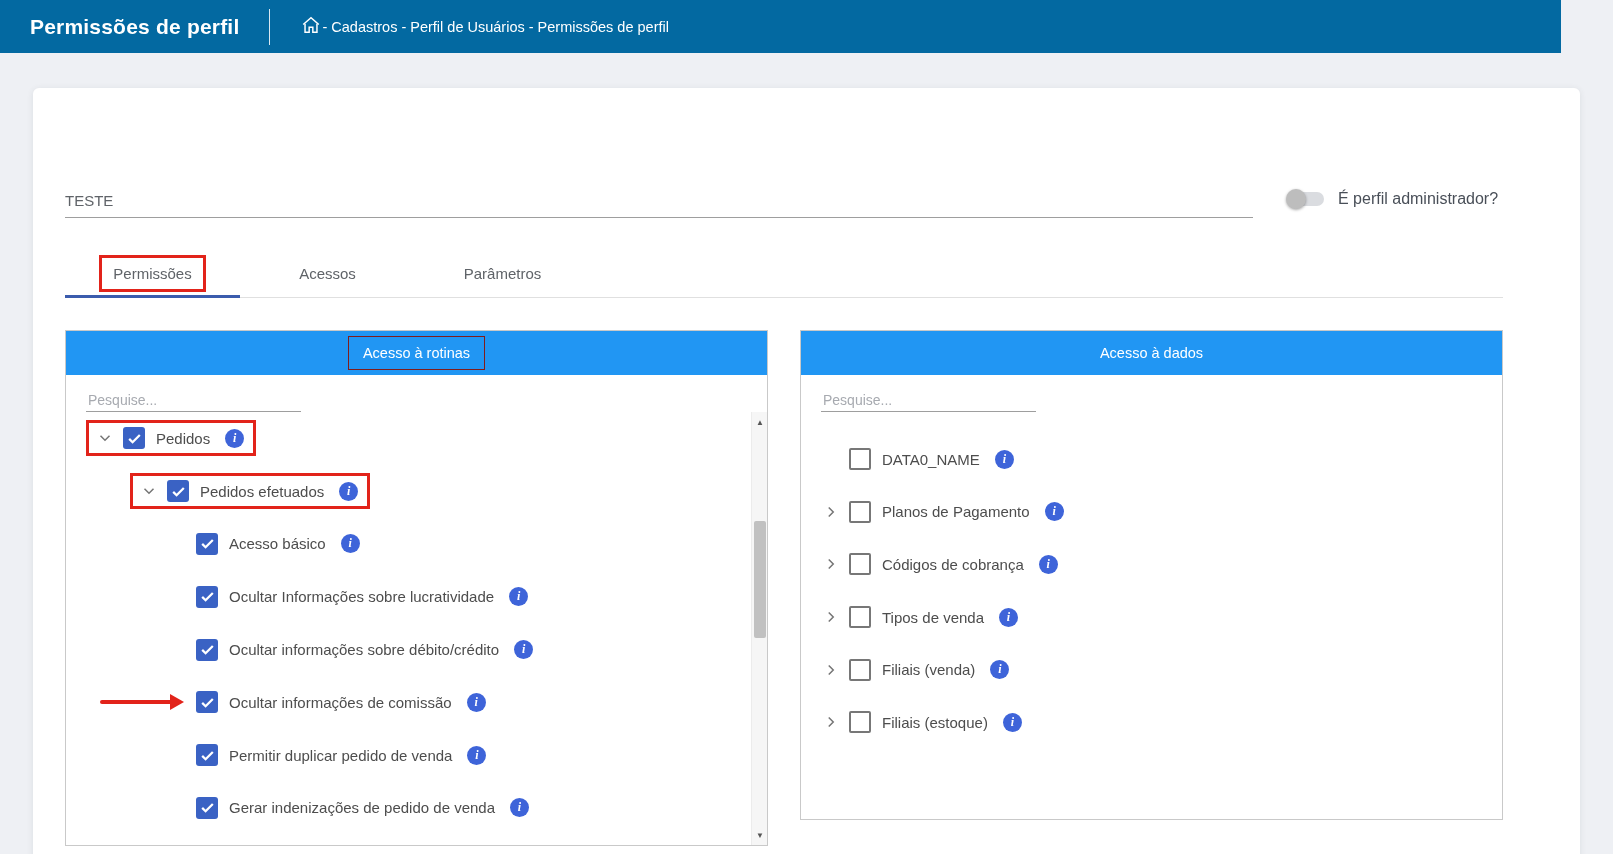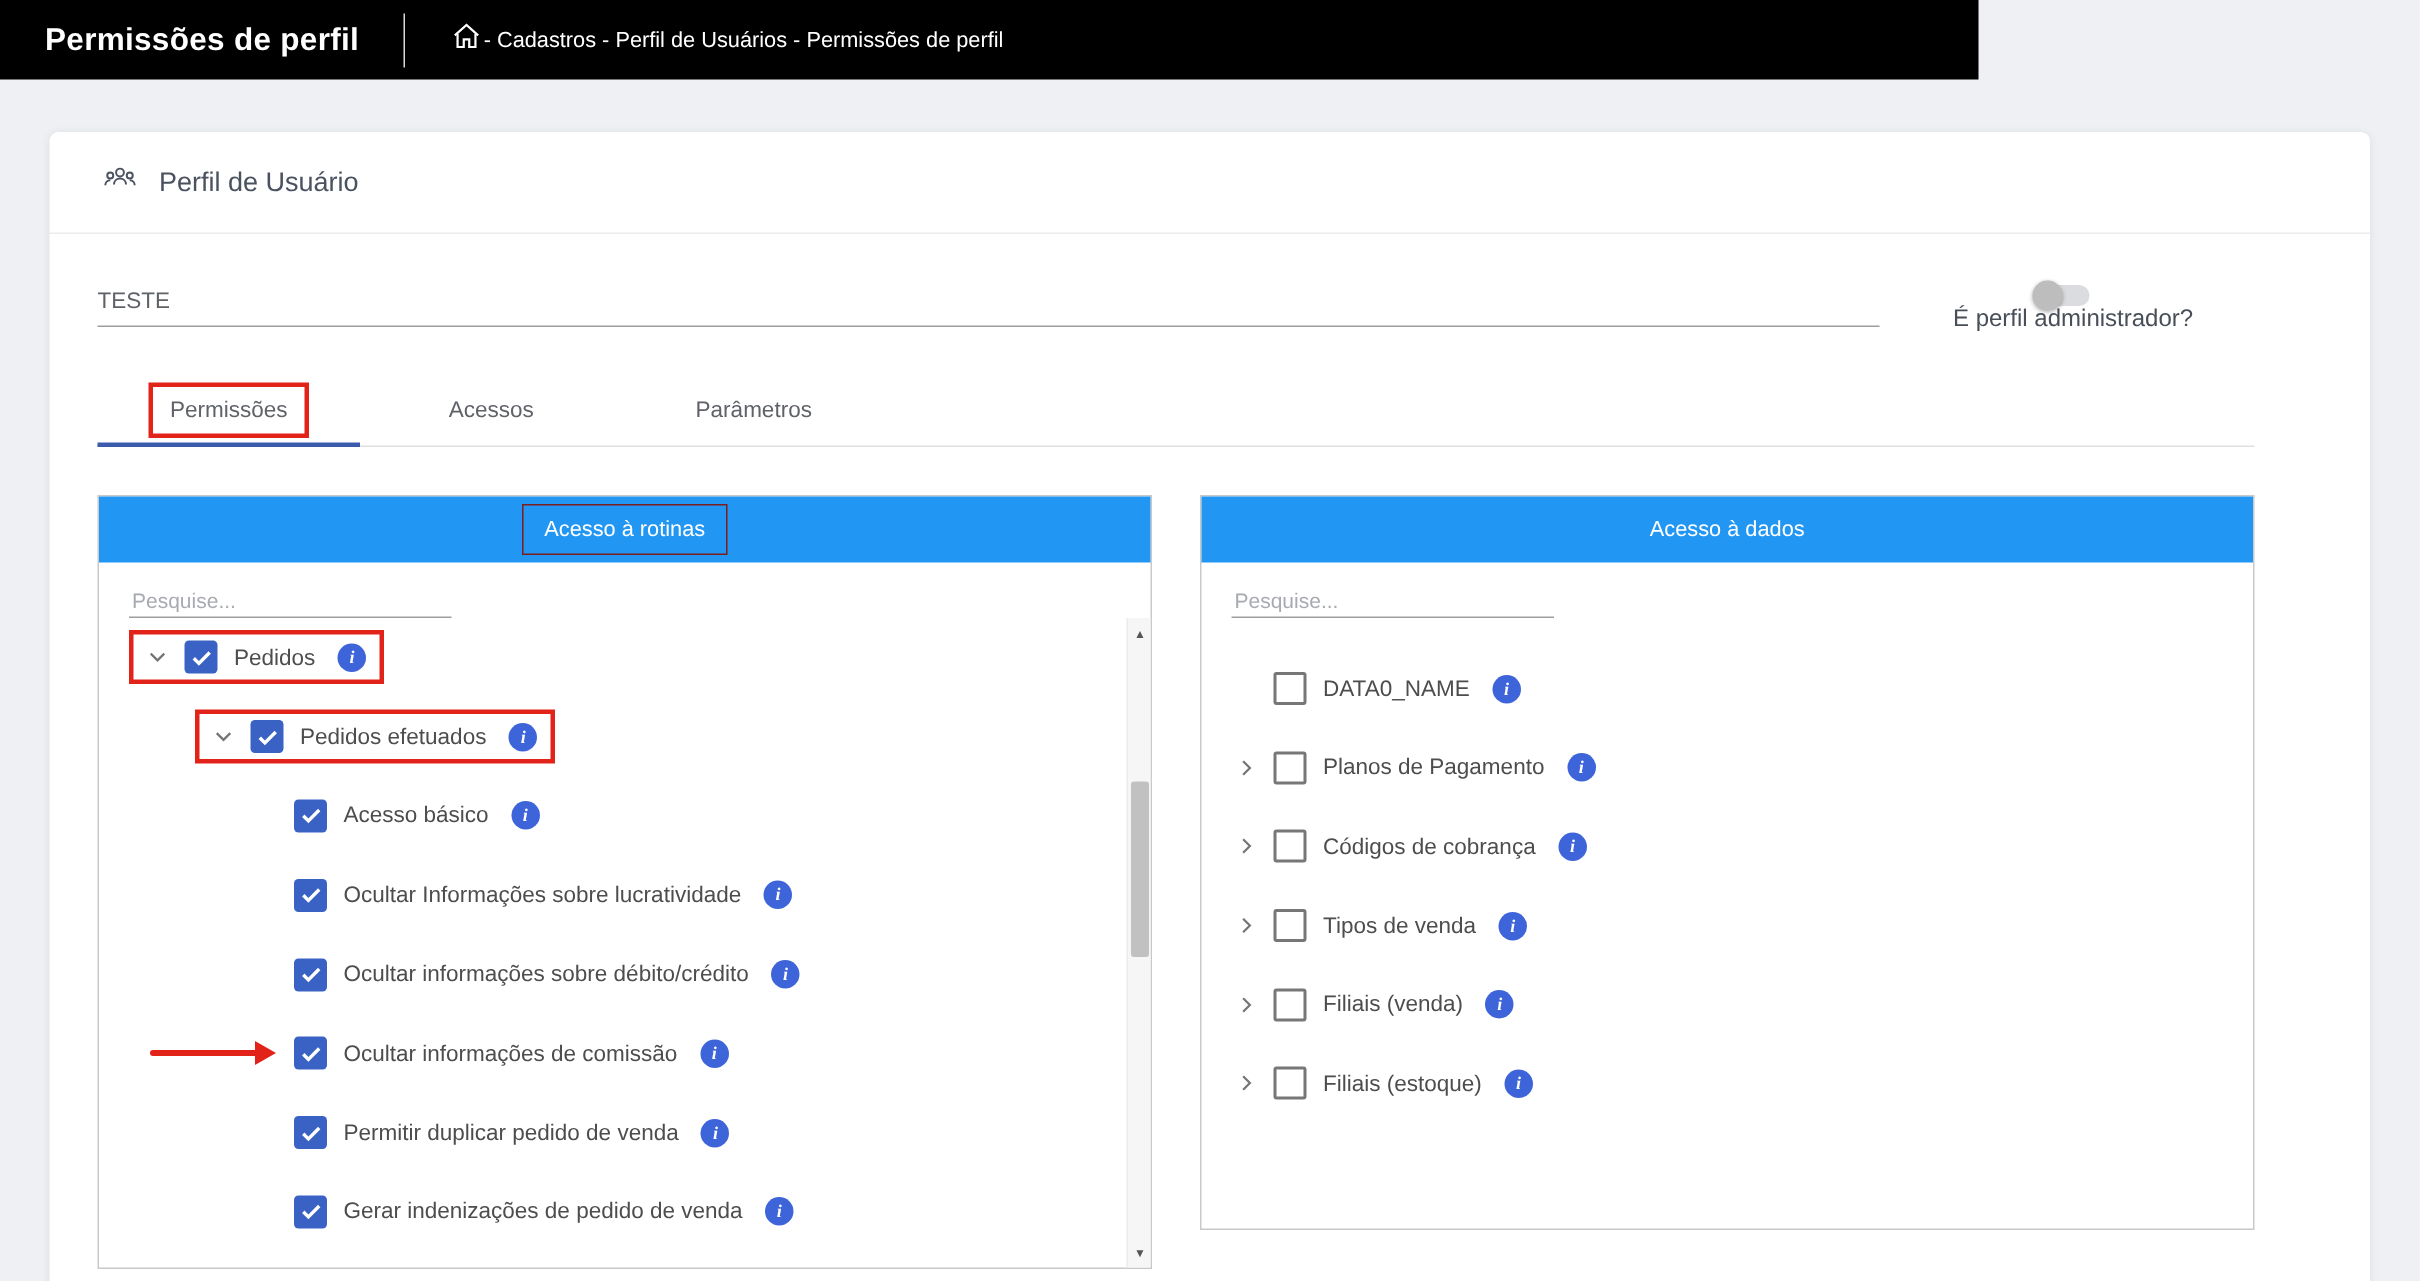--- a/index.html
+++ b/index.html
@@ -1,42 +1,42 @@
 <!DOCTYPE html>
 <html><head>
 <meta charset="utf-8">
 <style>
   * { margin:0; padding:0; box-sizing:border-box; }
   html,body { width:1613px; height:854px; overflow:hidden;
     font-family:"Liberation Sans", sans-serif; background:#eef0f4; }
 
   
-  .topbar { position:absolute; left:0; top:0; width:1319px; height:53px;
-    background:#000000; display:flex; align-items:center; }
+  .topbar { position:absolute; left:0; top:0; width:1561px; height:53px;
+    background:#0369a1; display:flex; align-items:center; }
   .topbar-title { margin-left:30px; font-size:21px; font-weight:bold; color:#fff; letter-spacing:.2px; }
   .topbar-divider { width:1px; height:36px; background:rgba(255,255,255,.85); margin-left:30px; }
   .home-btn { margin-left:30px; display:flex; align-items:center; cursor:pointer; }
   .breadcrumb { font-size:14.5px; color:#fff; }
 
   
   .card { position:absolute; left:33px; top:88px; width:1547px; height:790px;
     background:#fff; border-radius:6px; box-shadow:0 1px 6px rgba(60,64,67,.10); }
   .card-header { height:68px; display:flex; align-items:center; padding-left:35px;
     border-bottom:1px solid #ebebeb; }
   .card-title { font-size:18px; color:#4a5260; margin-left:14px; }
 
   
   .desc-field { position:absolute; left:32px; top:98px; width:1188px; }
   .desc-label { font-size:11.5px; color:#9aa0a6; }
   .desc-input { display:block; width:100%; border:none; outline:none; font-size:15px;
     color:#5f6368; padding:6px 0 8px 0; border-bottom:1px solid #9e9e9e;
     font-family:"Liberation Sans", sans-serif; background:transparent; }
 
   
-  .toggle-row { position:absolute; left:1255px; top:102px; display:flex; align-items:center;flex-direction:column; }
+  .toggle-row { position:absolute; left:1255px; top:102px; display:flex; align-items:center; }
   .toggle { position:relative; width:36px; height:14px; border-radius:7px; background:#dadce0;
     cursor:pointer; flex:none; }
   .toggle-knob { position:absolute; left:-2px; top:-3px; width:20px; height:20px;
     border-radius:50%; background:#bdbdbd; box-shadow:0 1px 3px rgba(0,0,0,.35); }
   .toggle-label { margin-left:14px; font-size:16px; color:#494f58; }
 
   
   .tabs { position:absolute; left:32px; top:162px; width:1438px; height:48px;
     border-bottom:1px solid #e0e0e0; display:flex; }
   .tab { position:relative; width:175px; display:flex; align-items:center; justify-content:center;
@@ -109,33 +109,20 @@
         <path d="M3.5 11.5 L12 4 L20.5 11.5"></path>
         <path d="M5.5 10.5 V20 H10 V14.5 H14 V20 H18.5 V10.5"></path>
       </svg>
     </span>
   </div>
   <div class="breadcrumb">- Cadastros - Perfil de Usuários - Permissões de perfil</div>
 </div>
 
 <div class="card">
 
-  <div class="card-header">
-    <span>
-      <svg width="24" height="22" viewBox="0 0 24 22" fill="none" stroke="#4a5260" stroke-width="1.3">
-        <circle cx="12" cy="7" r="2.6"></circle>
-        <path d="M8 15 c0-2.4 1.8-4 4-4 s4 1.6 4 4"></path>
-        <circle cx="5.5" cy="9" r="2"></circle>
-        <path d="M2.2 15.5 c0-2 1.4-3.3 3.3-3.3"></path>
-        <circle cx="18.5" cy="9" r="2"></circle>
-        <path d="M21.8 15.5 c0-2-1.4-3.3-3.3-3.3"></path>
-      </svg>
-    </span>
-    <span class="card-title">Perfil de Usuário</span>
-  </div>
 
   <div class="desc-field">
     <input class="desc-input" value="TESTE" style="">
   </div>
 
   <div class="toggle-row">
     <div class="toggle">
       <div class="toggle-knob"></div>
     </div>
     <div class="toggle-label">É perfil administrador?</div>

